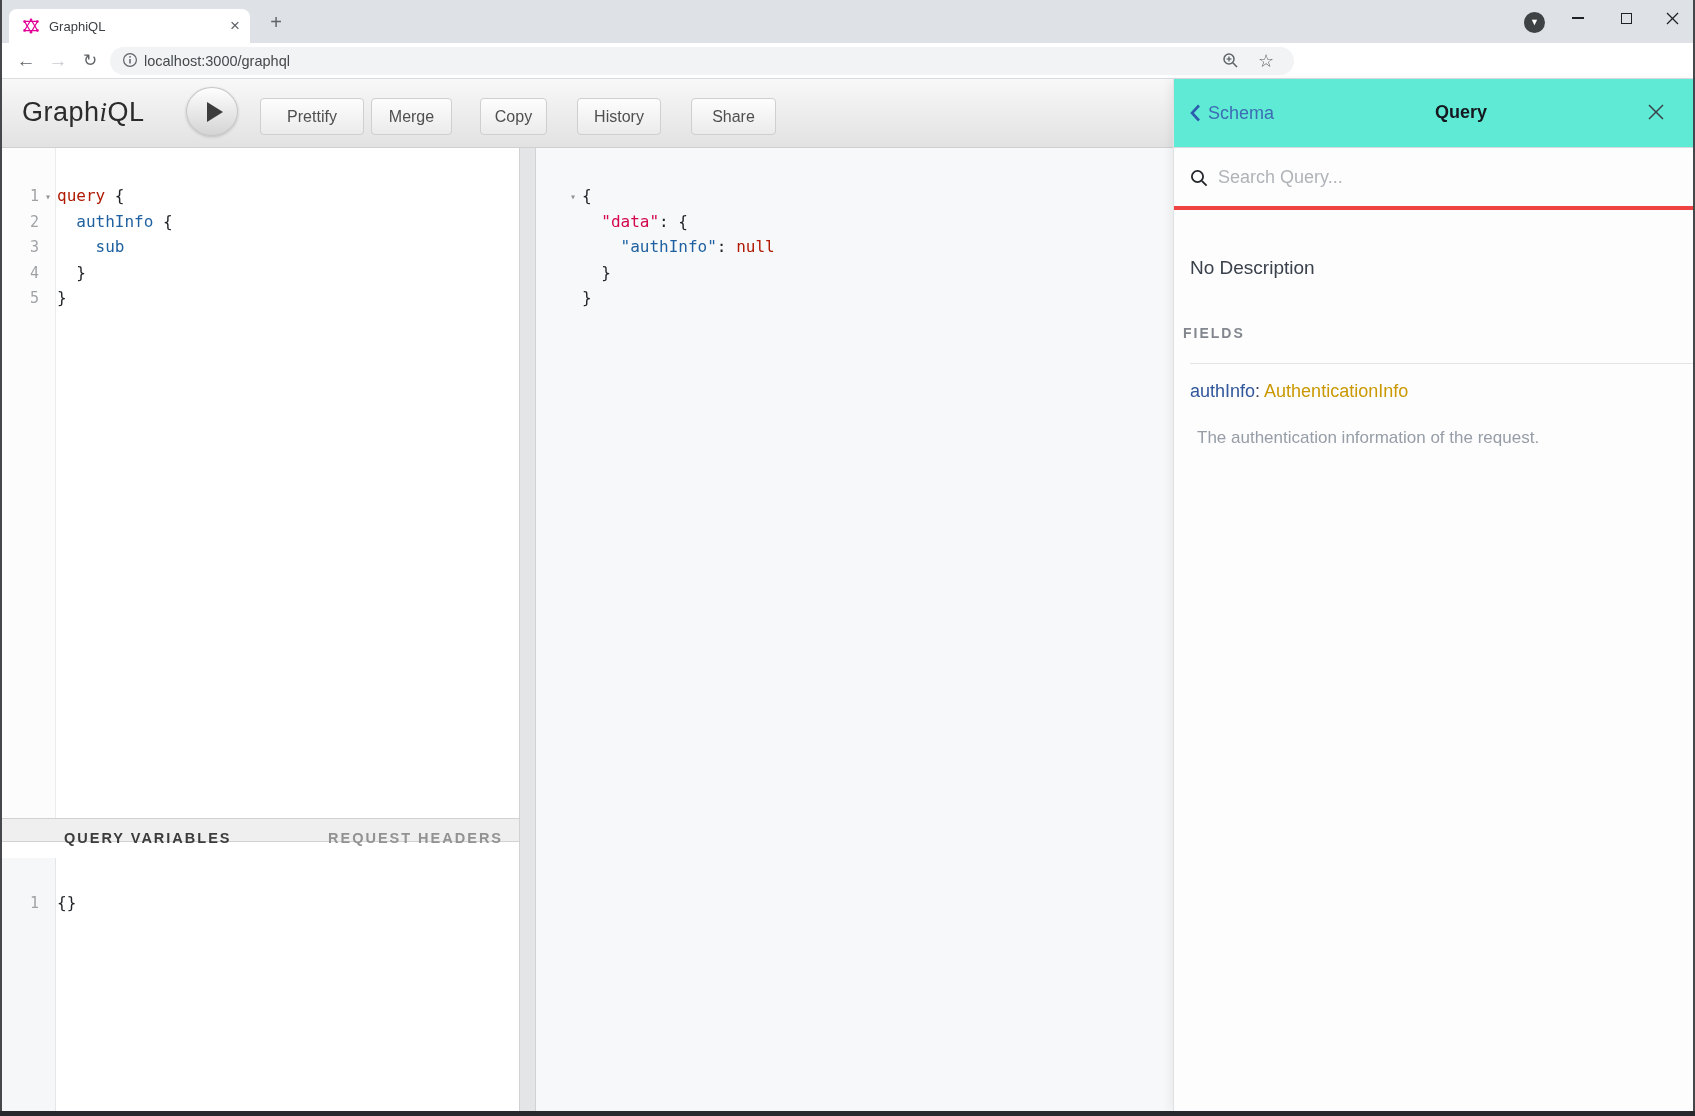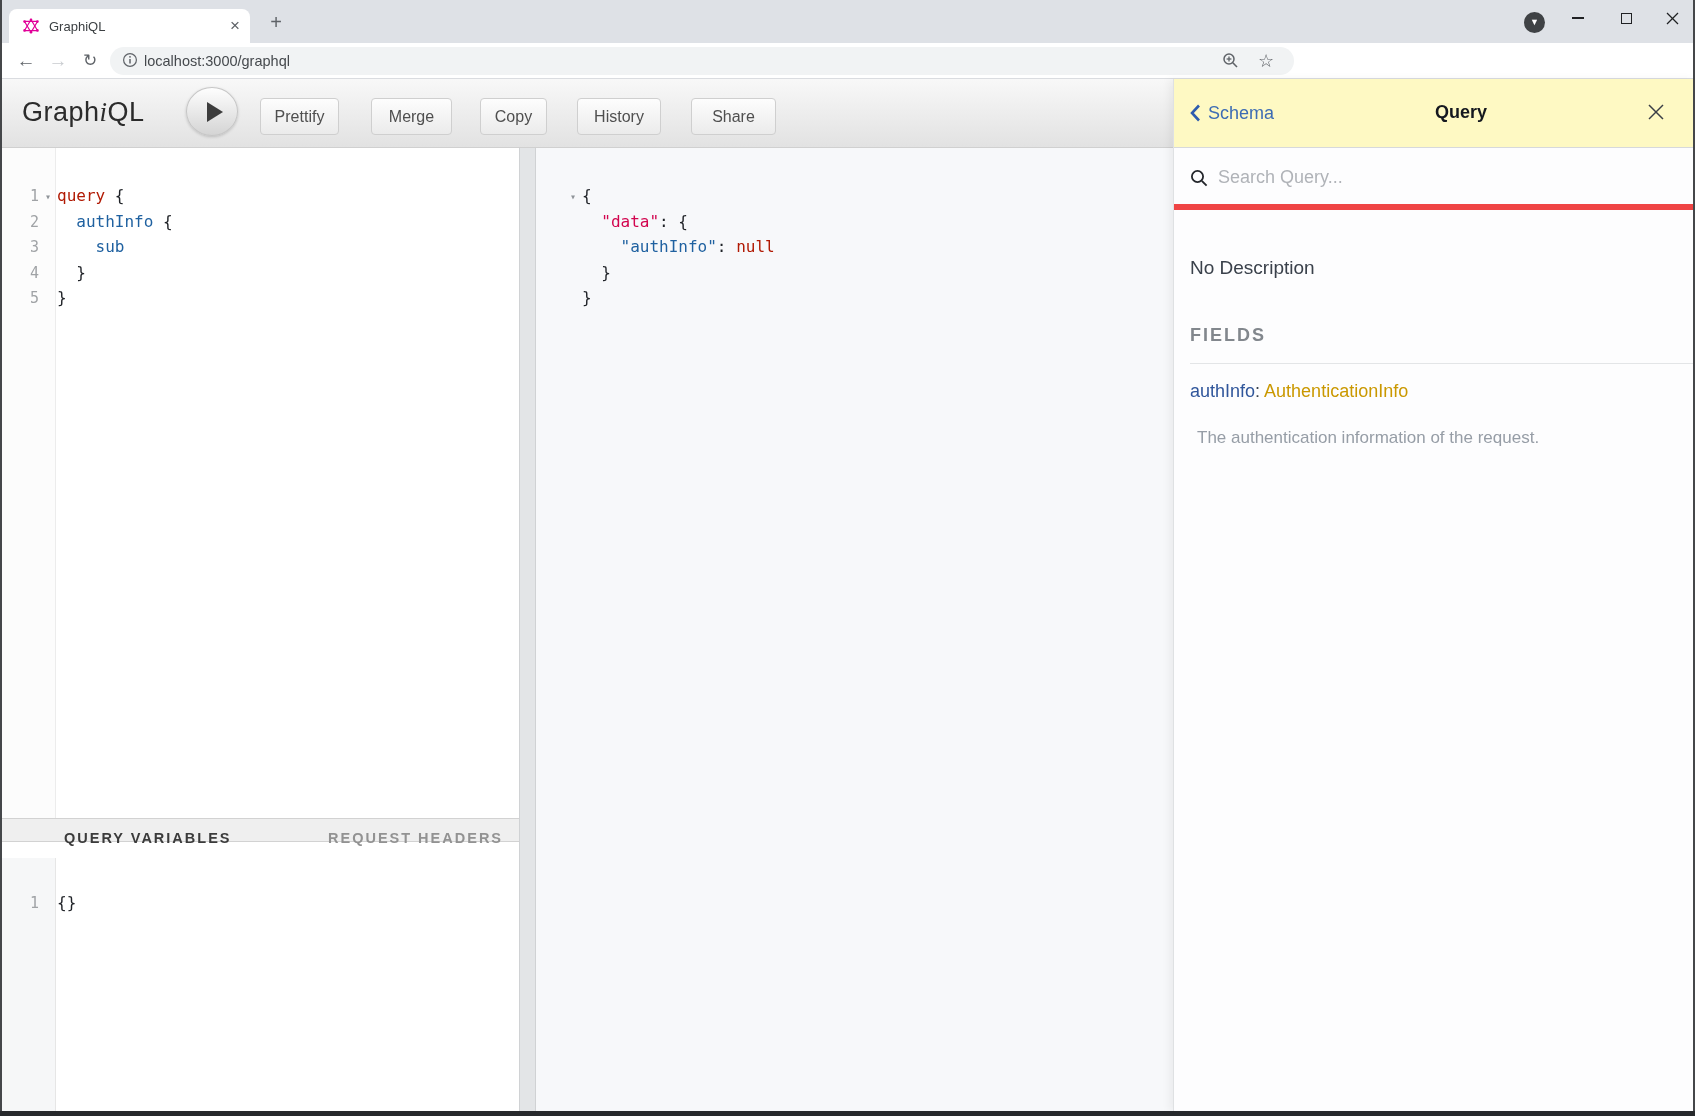--- a/index.html
+++ b/index.html
@@ -61,30 +61,30 @@
 
   
   .vars-tabbar { position:absolute; left:2px; top:818px; width:517px; height:24px; background:#efefef; border-top:1px solid #d2d2d2; border-bottom:1px solid #d2d2d2; }
   .vars-tab { position:absolute; top:0; height:38px; line-height:38px; font-size:14.5px; font-weight:bold; letter-spacing:2px; }
   .vars-tab.active { color:#3b3b3b; } .vars-tab.inactive { color:#929292; }
   .vars-pane { position:absolute; left:2px; top:858px; width:517px; height:253px; background:#fff; }
   .v-gutter { position:absolute; left:0; top:0; width:54px; height:253px; background:#f6f7f8; border-right:1px solid #e6e6e6; }
 
   
   .docs-panel { position:absolute; left:1173px; top:79px; width:522px; height:1032px; background:#fdfdfe; border-left:1px solid #dfe1e3; box-shadow:-4px 0 8px rgba(0,0,0,.05); z-index:10; }
-  .docs-header { position:absolute; left:0; top:0; width:100%; height:69px; border-bottom:1px solid #d7d9db; background:#fef9c3;padding-left:25px; }
+  .docs-header { position:absolute; left:0; top:0; width:100%; height:69px; border-bottom:1px solid #d7d9db; background:#5eead4;padding-left:25px; }
   .docs-back { position:absolute; left:16px; top:22px; height:24px; color:#3d6cb4; font-size:18px; line-height:24px; }
   .docs-back svg { vertical-align:-3px; margin-right:7px; }
   .docs-title { position:absolute; left:261px; top:23px; font-size:18px; font-weight:bold; color:#15181f; }
   .docs-close { position:absolute; right:30px; top:24px; width:18px; height:18px; }
-  .docs-search { position:absolute; left:0; top:69px; width:100%; height:62px; border-bottom:6px solid #ef4444; }
+  .docs-search { position:absolute; left:0; top:69px; width:100%; height:62px; border-bottom:4px solid #ef4444; }
   .docs-search svg { position:absolute; left:16px; top:21px; }
   .docs-search .ph { position:absolute; left:44px; top:19px; font-size:18px; color:#b0b3b8; }
   .no-desc { position:absolute; left:16px; top:153px; font-size:19px; color:#3a414b;margin-top:25px; }
-  .fields-h { position:absolute; left:16px; top:246px; font-size:18px; font-weight:bold; letter-spacing:2px; color:#82878d;text-align:center; }
+  .fields-h { position:absolute; left:9px; top:246px; font-size:14px; font-weight:bold; letter-spacing:2px; color:#82878d;text-align:center; }
   .fields-hr { position:absolute; left:16px; top:284px; width:506px; height:1px; background:#e3e5e7; }
   .field-row { position:absolute; left:16px; top:302px; font-size:18px; }
   .field-name { color:#30569b; } .field-sep { color:#3a414b; } .field-type { color:#ca9800; }
   .field-desc { position:absolute; left:23px; top:349px; font-size:17px; color:#969da6; }
 
   .ext-tile { border-radius:4px; display:flex; align-items:center; justify-content:center; }
   .tp-label { color:#e0412f; font-weight:bold; font-size:15px; font-style:italic; }
 </style>
 </head>
 <body>
@@ -220,21 +220,21 @@
     </div>
   </div>
 
   <div class="gql-topbar">
     <div class="gql-logo"><span>Graph</span><em>i</em><span>QL</span></div>
   </div>
   <div class="play-btn">
     <div class="play-tri"></div>
   </div>
   <div id="gql-buttons">
-      <div class="gql-btn" style="left: 260px; width: 79px;">Prettify</div>
+      <div class="gql-btn" style="left: 260px; width: 104px;">Prettify</div>
       <div class="gql-btn" style="left: 371px; width: 81px;">Merge</div>
       <div class="gql-btn" style="left: 480px; width: 67px;">Copy</div>
       <div class="gql-btn" style="left: 577px; width: 84px;">History</div>
       <div class="gql-btn" style="left: 691px; width: 85px;">Share</div>
     </div>
 
   <div class="query-pane">
     <div class="q-gutter"></div>
     <div class="cm-lines" id="query-lines">
         <div class="cm-line"><span class="cm-num">1</span><span class="cm-fold">▾</span><span class="cm-code"><span class="tok-kw">query</span><span class="tok-pln"> {</span></span></div>

